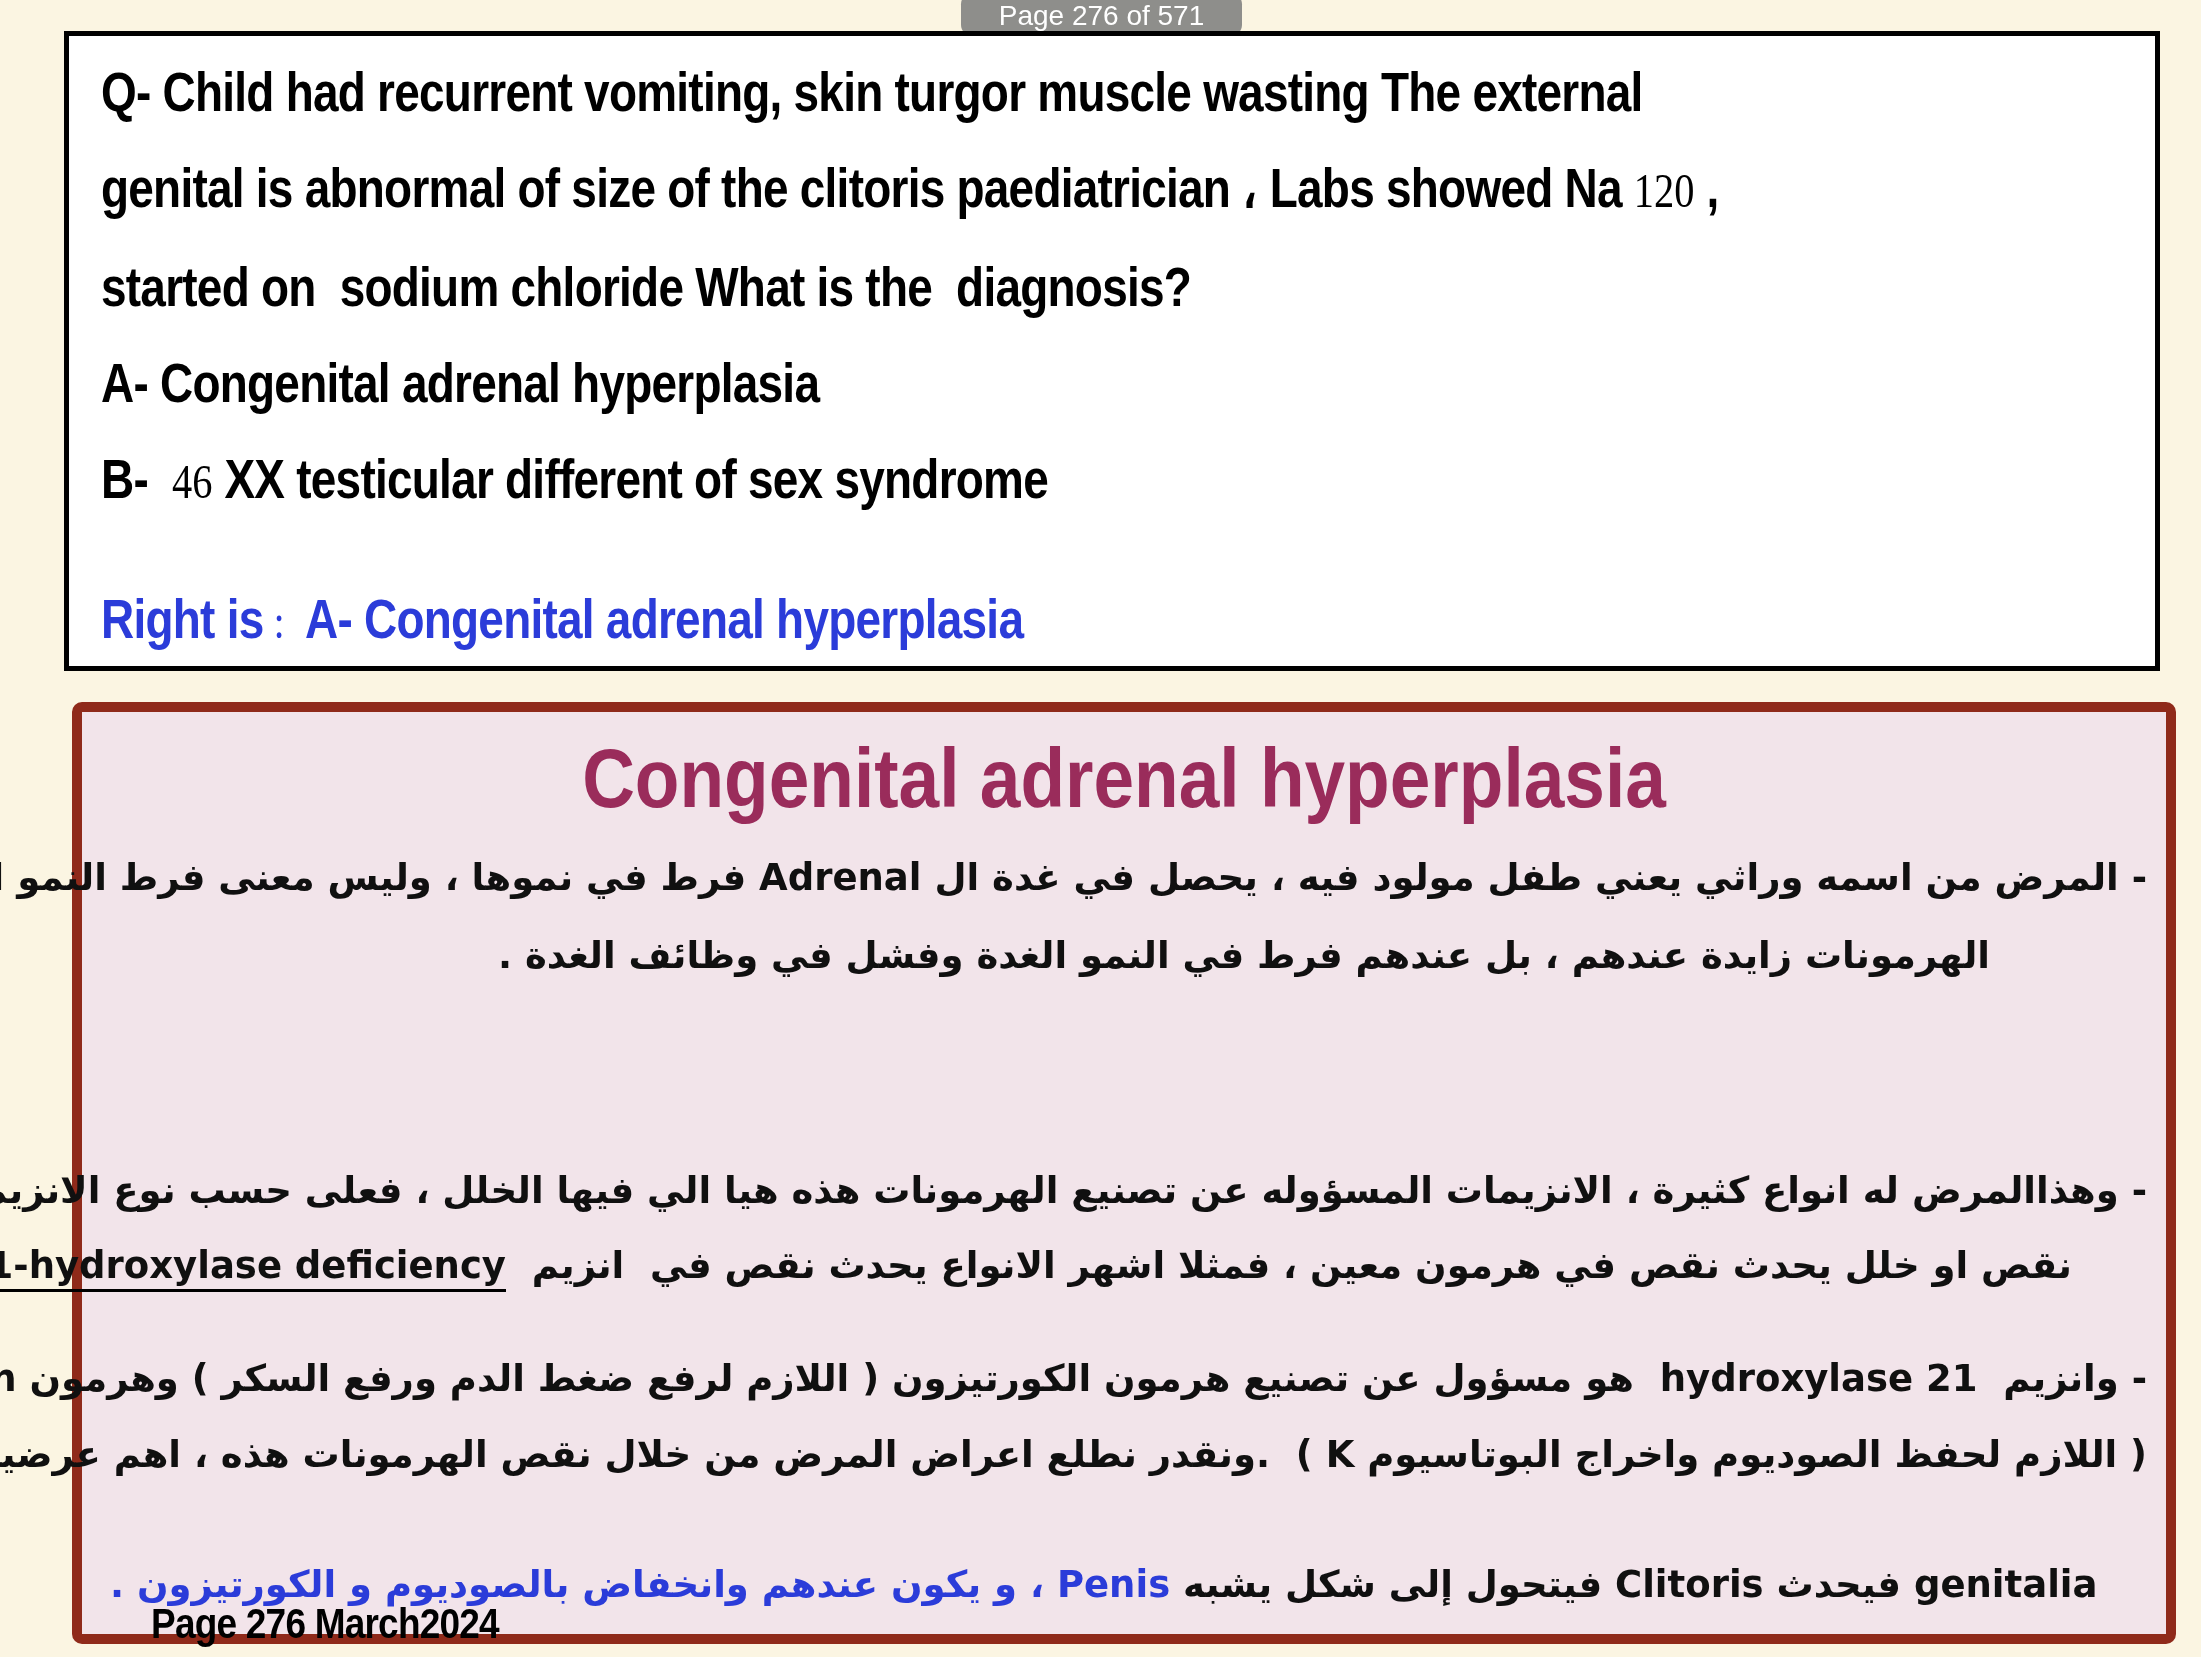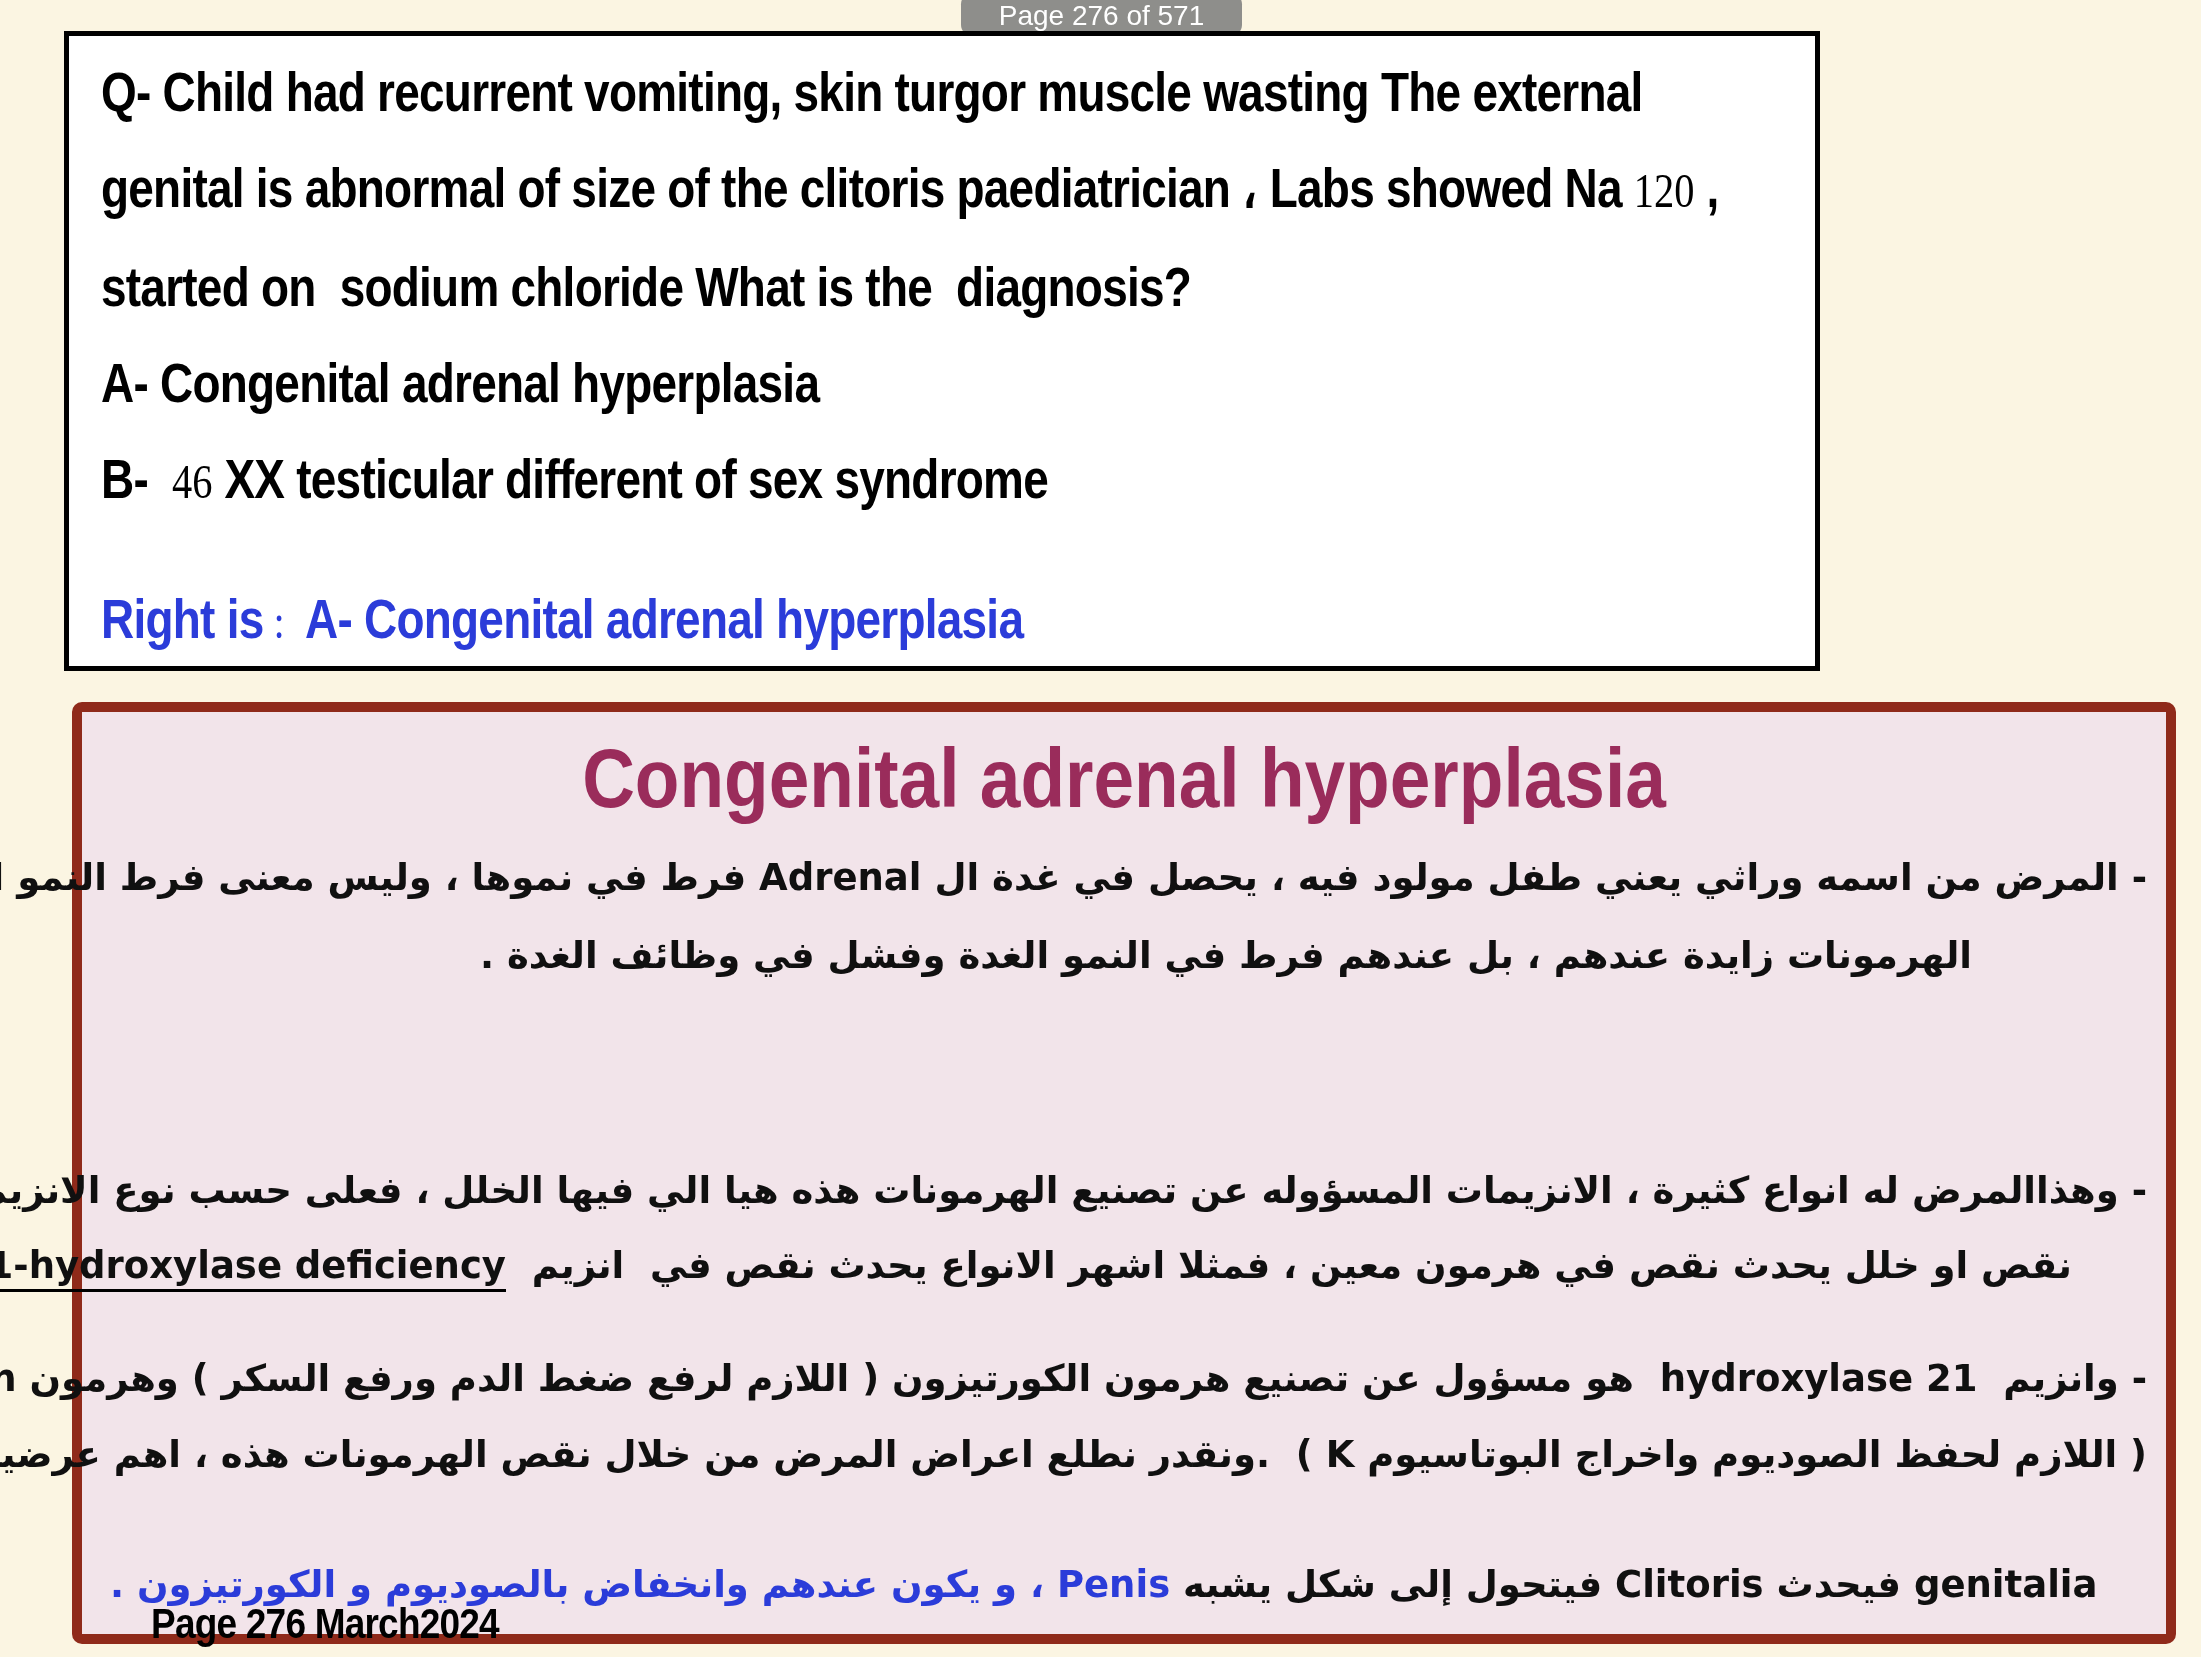--- a/index.html
+++ b/index.html
@@ -10,21 +10,21 @@
   }
   
   .badge{
     position:absolute;left:961px;top:-7.5px;width:281px;height:43px;
     background:#8E8E8B;border-radius:11.3px;
     display:flex;align-items:flex-end;justify-content:center;
     color:#fff;font-size:28px;padding-bottom:3.8px;box-sizing:border-box;
   }
   
   .qbox{
-    position:absolute;left:64px;top:31px;width:1756px;height:640px;
+    position:absolute;left:64px;top:31px;width:2096px;height:640px;
     background:#ffffff;border:5.6px solid #000;box-sizing:border-box;
     padding:7.5px 0 0 32px;
   }
   .qline{
     font-size:56px;font-weight:bold;color:#000;line-height:96px;
     white-space:pre;letter-spacing:-0.9px;
     transform:scaleX(0.82);transform-origin:0 50%;
   }
   .answer-line{color:#2B3CD9;margin-top:41px;}
   .serif{font-family:"Liberation Serif","DejaVu Serif",serif;font-weight:normal;font-size:0.88em;letter-spacing:0;}
@@ -38,21 +38,21 @@
     text-align:center;margin-top:19px;
     font-size:83px;font-weight:bold;color:#9A2C5B;
     transform:scaleX(0.88);white-space:pre;
   }
   .aline{
     position:absolute;right:19px;
     direction:rtl;text-align:right;white-space:pre;
     font-family:"DejaVu Sans","Liberation Sans",sans-serif;
     font-weight:bold;font-size:37px;line-height:53px;color:#101010;
   }
-  .aline.pr-200{right:194px;}
+  .aline.pr-200{right:176px;}
   .aline.pr-48{right:45px;}
   .aline.pr-100{right:94px;}
   .aline.pr-44{right:41px;}
   .aline.flush-left{right:auto;left:28px;text-align:left;}
   .u-seg{border-bottom:3.8px solid #000;padding-bottom:1.9px;}
   .blue-seg{color:#2B3CD9;}
   
   .footer{
     position:absolute;left:151px;top:1599px;z-index:5;
     font-size:43px;font-weight:bold;color:#000;white-space:pre;

